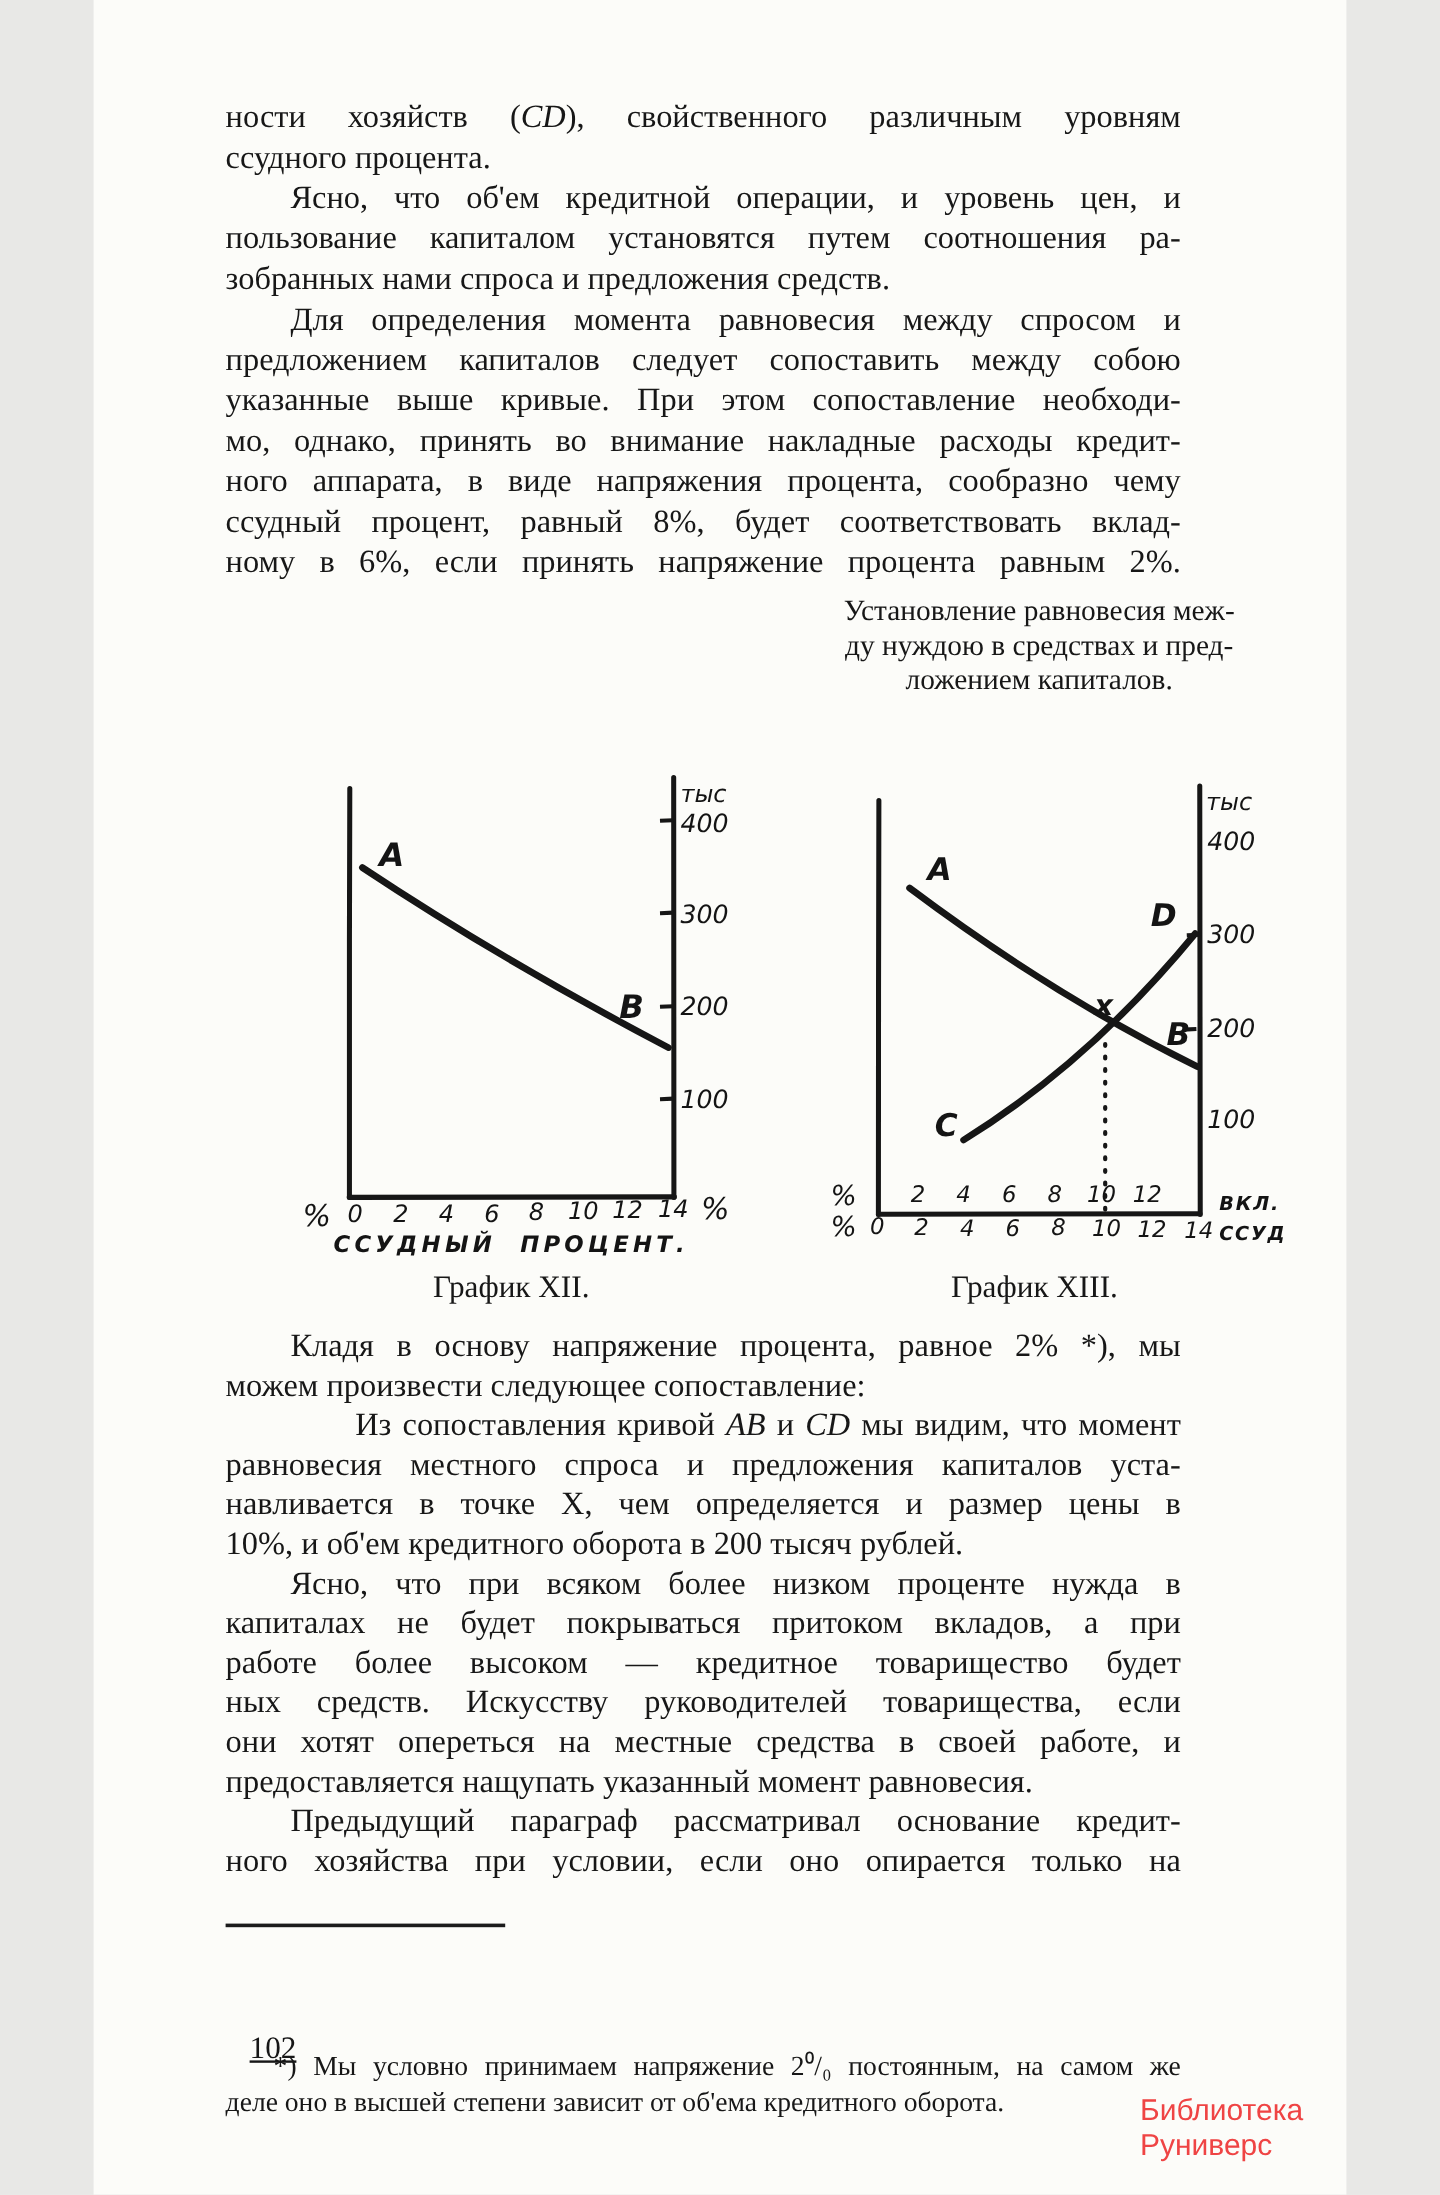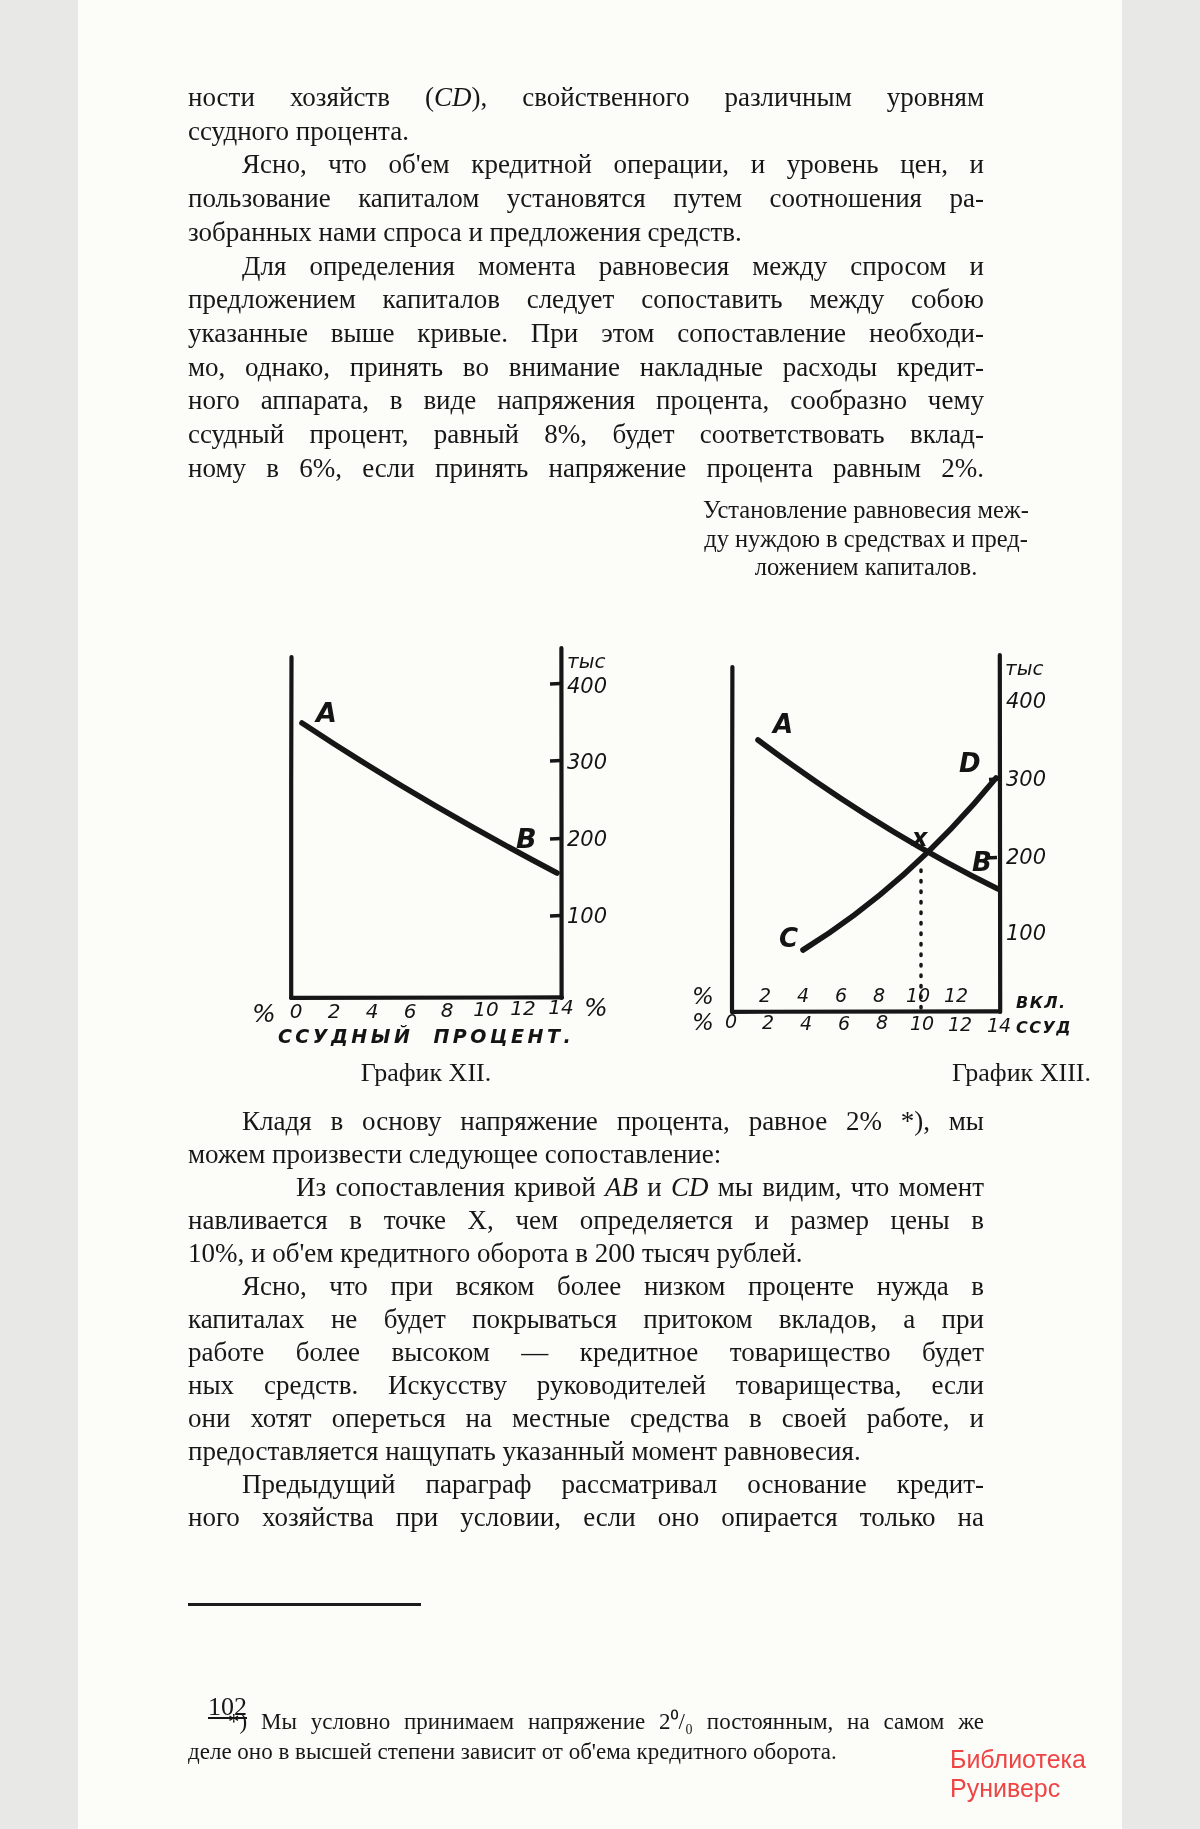--- a/index.html
+++ b/index.html
@@ -113,26 +113,27 @@
     <text class="hand" x="128" y="390" font-size="19" text-anchor="middle">4</text>
     <text class="hand" x="166" y="390" font-size="19" text-anchor="middle">6</text>
     <text class="hand" x="204" y="389" font-size="19" text-anchor="middle">8</text>
     <text class="hand" x="244" y="390" font-size="19" text-anchor="middle">10</text>
     <text class="hand" x="282" y="391" font-size="19" text-anchor="middle">12</text>
     <text class="hand" x="321" y="392" font-size="19" text-anchor="middle">14</text>
     <text class="handb" x="338" y="393" font-size="16" letter-spacing="1.5">ССУД</text>
   </svg>
 
   <div class="figlab" style="left:148px;top:1058px;width:400px;">График XII.</div>
-  <div class="figlab" style="left:613px;top:1058px;width:400px;text-align:right;">График XIII.</div>
+  <div class="figlab" style="left:584px;top:1058px;width:400px;">График XIII.</div>
 
   <div class="tb" id="bottom-text" style="top:1105px;">
     <div class="ln ind">Кладя в основу напряжение процента, равное 2% *), мы</div>
     <div class="ln last">можем произвести следующее сопоставление:</div>
     <div class="ln ind"><span style="padding-left:54px">Из сопоставления кривой </span><span class="ital">AB</span><span> и </span><span class="ital">CD</span><span> мы видим, что момент</span></div>
+    <div class="ln">равновесия местного спроса и предложения капиталов уста-</div>
     <div class="ln">навливается в точке X, чем определяется и размер цены  в</div>
     <div class="ln last">10%, и об'ем кредитного оборота в 200 тысяч рублей.</div>
     <div class="ln ind">Ясно, что при всяком более низком проценте нужда в</div>
     <div class="ln">капиталах не будет покрываться притоком вкладов, а при</div>
     <div class="ln">работе более высоком — кредитное товарищество будет</div>
     <div class="ln">ных средств. Искусству руководителей товарищества, если</div>
     <div class="ln">они хотят опереться на местные средства в своей работе, и</div>
     <div class="ln last">предоставляется нащупать указанный момент равновесия.</div>
     <div class="ln ind">Предыдущий параграф рассматривал основание кредит-</div>
     <div class="ln">ного хозяйства при условии, если оно опирается только на</div>

